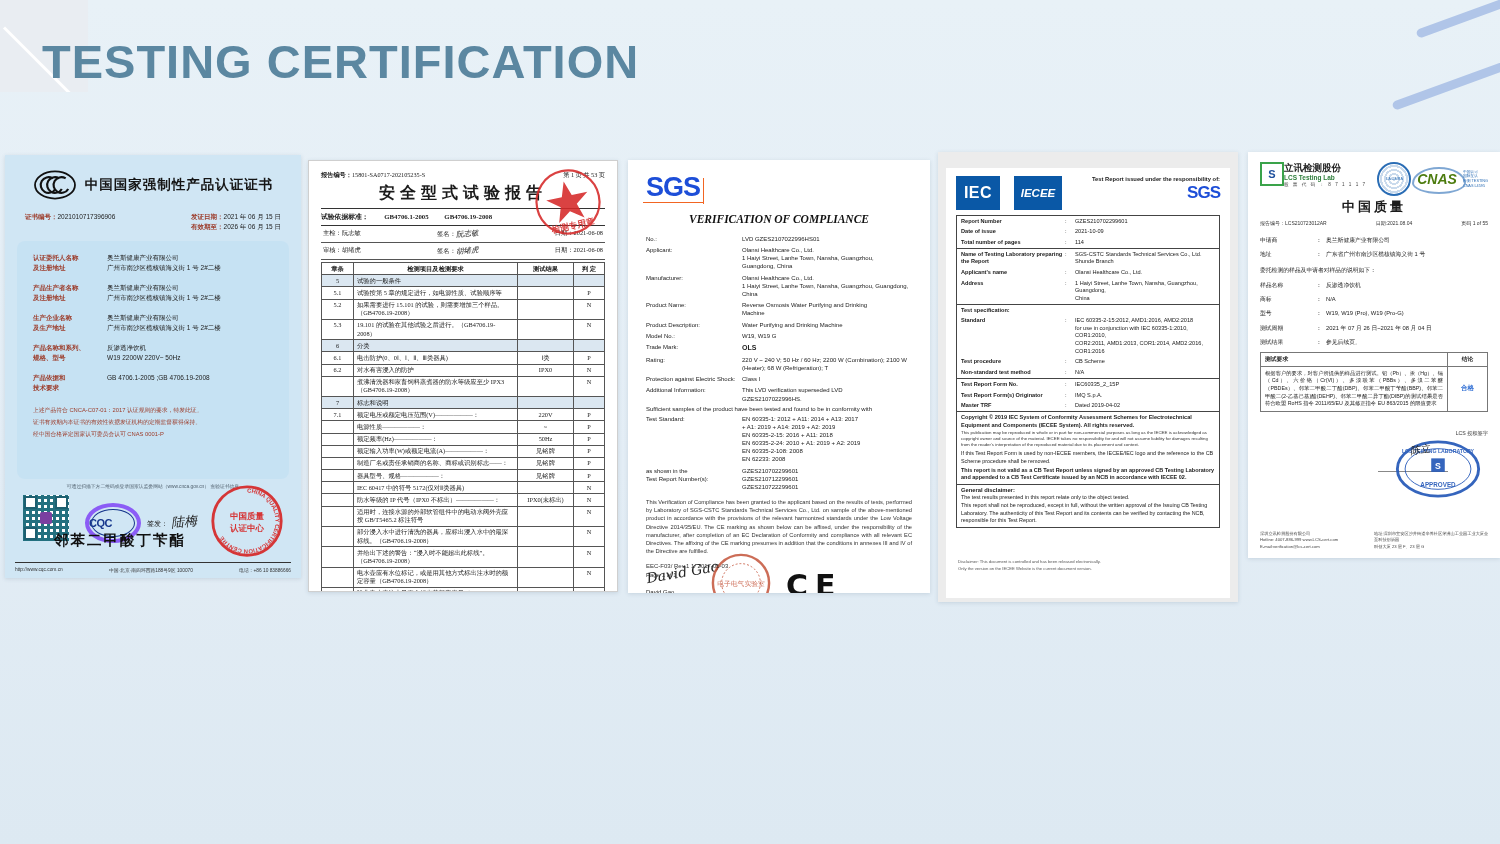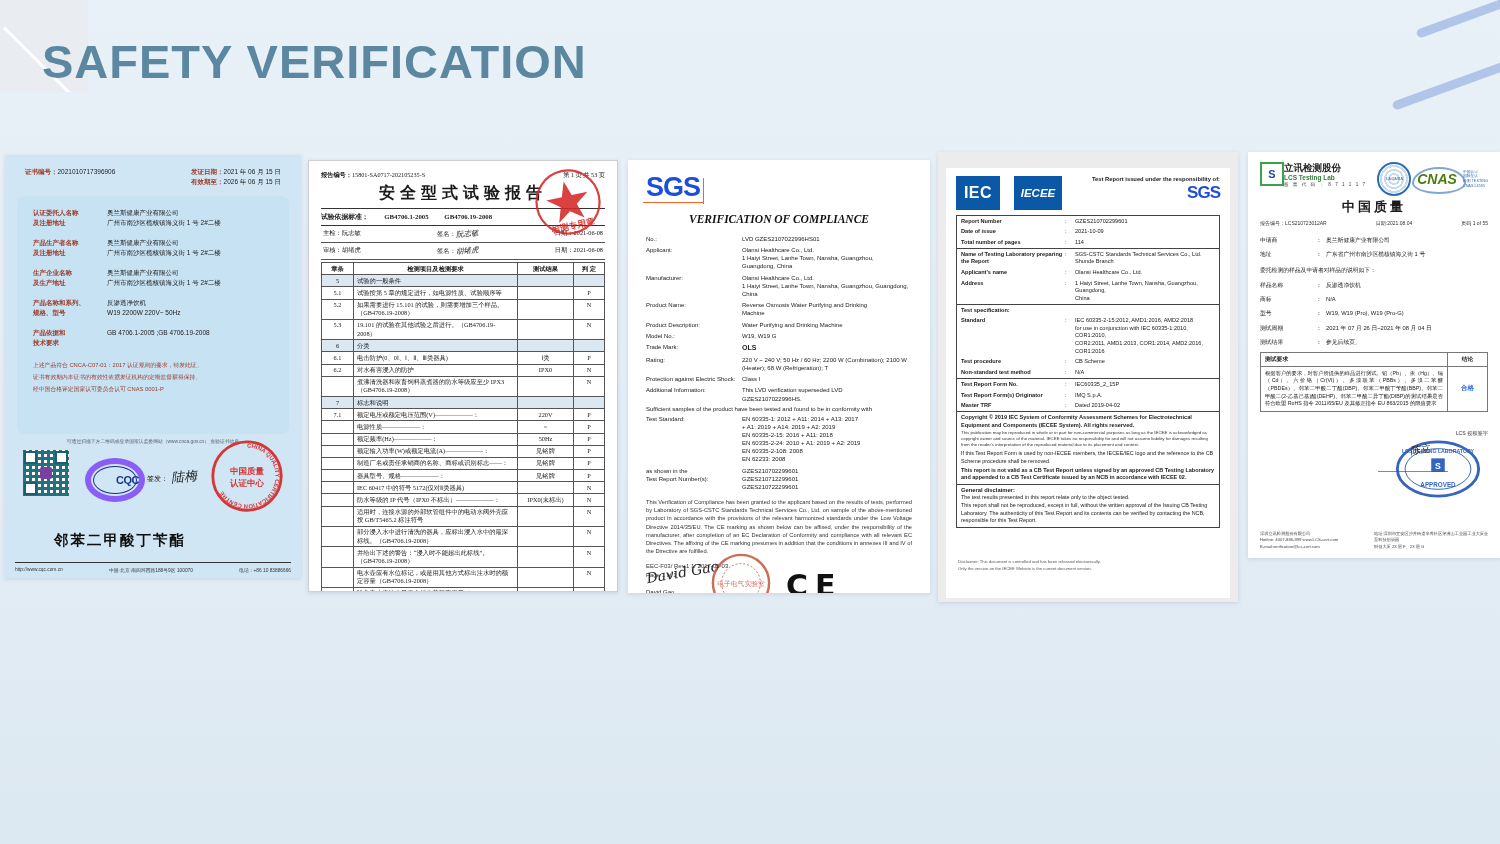--- a/index.html
+++ b/index.html
@@ -30,22 +30,22 @@
   .c1-v{color:#222;}
   .c1-notes{margin-top:12px;font-size:5.8px;color:#9c3a28;line-height:2;}
   .c1-scan{font-size:4.8px;color:#50606d;text-align:center;margin-top:4px;}
   .c1-sigrow{position:relative;height:62px;margin:4px 16px 0;}
   .qr{position:absolute;left:2px;top:2px;width:46px;height:46px;background-color:#fff;
       background-image:repeating-linear-gradient(0deg,#23707f 0 3px,transparent 3px 6px),
       repeating-linear-gradient(90deg,#23707f 0 3px,rgba(255,255,255,0) 3px 6px);}
   .qr i{position:absolute;width:9px;height:9px;border:2px solid #1d5f70;background:#fff;display:block;}
   .qr .f1{left:1px;top:1px}.qr .f2{right:1px;top:1px}.qr .f3{left:1px;bottom:1px}
   .qr b{position:absolute;left:17px;top:17px;width:12px;height:12px;background:#7a3fa0;border-radius:2px;}
-  .cqc{position:absolute;left:64px;top:10px;width:48px;height:32px;border:6px solid #8b5cf6;border-radius:50%;
-       display:flex;align-items:center;justify-content:flex-end;}
+  .cqc{position:absolute;left:64px;top:10px;width:48px;height:32px;border:4px solid #8b5cf6;border-radius:50%;
+       display:flex;align-items:center;justify-content:flex-start;}
   .cqc:before{content:"";position:absolute;inset:2px;border:1px solid #16368c;border-radius:50%;}
   .cqc span{font-weight:bold;font-size:11px;color:#16368c;letter-spacing:-.5px;}
   .c1-sign{position:absolute;left:126px;top:20px;font-size:7px;color:#222;}
   .c1-sig-script{font-family:"DejaVu Serif",serif;font-style:italic;font-size:13px;transform:rotate(-6deg);display:inline-block;margin-left:3px;}
   .stamp-c1{position:absolute;right:0;top:-10px;width:76px;height:76px;opacity:.92;}
   .c1-center{position:absolute;left:0;width:230px;bottom:28px;text-align:center;font-weight:bold;font-size:14.5px;color:#101010;letter-spacing:2px;}
   .c1-footer{position:absolute;left:10px;right:10px;bottom:5px;border-top:1.5px solid #333;padding-top:4px;
     display:flex;justify-content:space-between;font-size:4.8px;color:#333;}
   
   .c2{left:308px;top:160px;width:310px;height:432px;background:#fff;border:1px solid #cfcfcf;box-sizing:border-box;
@@ -151,23 +151,34 @@
 <div id="canvas">
 
   <div class="decor-tl">
       <i class="l1"></i>
     </div>
   <div class="decor-tr">
       <i class="r1"></i>
       <i class="r2"></i>
     </div>
 
-  <h1 id="page-title">SAFETY VERIFICATION</h1>
+  <h1 id="page-title">TESTING CERTIFICATION</h1>
 
   <section class="card c1">
+    <div class="c1-head">
+      <span class="ccc-logo">
+        <svg viewBox="0 0 60 42" width="44" height="30">
+          <ellipse cx="30" cy="21" rx="28" ry="19" fill="none" stroke="#111" stroke-width="2.5"></ellipse>
+          <circle cx="21" cy="21" r="11" fill="none" stroke="#111" stroke-width="3" stroke-dasharray="52 18" transform="rotate(30 21 21)"></circle>
+          <circle cx="30" cy="21" r="11" fill="none" stroke="#111" stroke-width="3" stroke-dasharray="52 18" transform="rotate(30 30 21)"></circle>
+          <circle cx="39" cy="21" r="11" fill="none" stroke="#111" stroke-width="3" stroke-dasharray="52 18" transform="rotate(30 39 21)"></circle>
+        </svg>
+      </span>
+      <span class="c1-title">中国国家强制性产品认证证书</span>
+    </div>
     <div class="c1-certno">
       <span><b>证书编号：</b><span>2021010717396906</span></span>
       <span>
         <div><b>发证日期：</b><span>2021 年 06 月 15 日</span></div>
         <div><b>有效期至：</b><span>2026 年 06 月 15 日</span></div>
       </span>
     </div>
     <div class="c1-panel">
       <div>
           <div class="c1-field">

